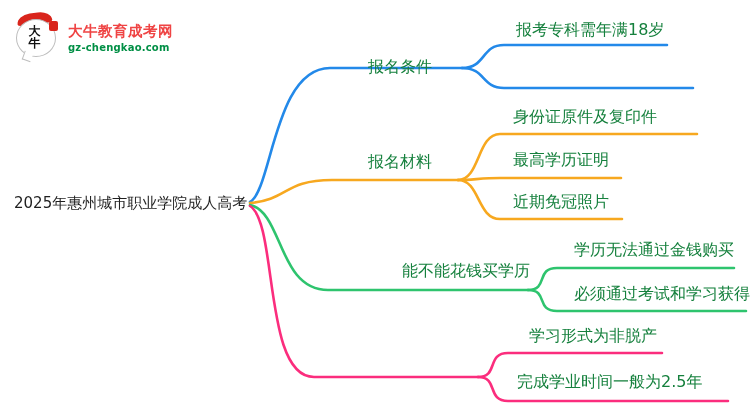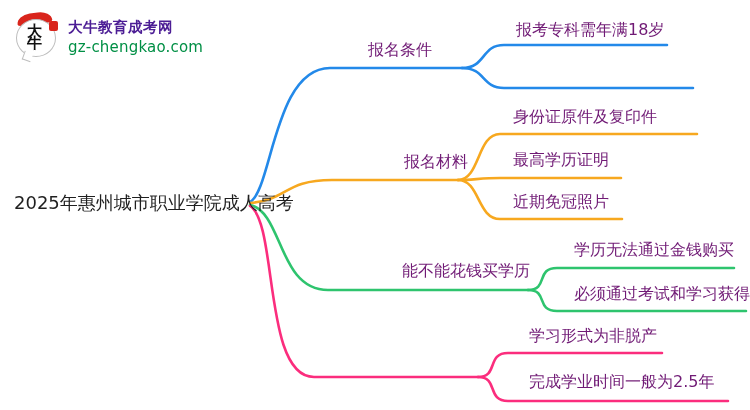--- a/index.html
+++ b/index.html
@@ -3,51 +3,51 @@
 <meta charset="utf-8">
 <style>
   html,body { margin:0; padding:0; background:#fff; }
   #app {
     position:relative; width:750px; height:410px; background:#ffffff;
     overflow:hidden;
     font-family:"DejaVu Sans","Liberation Sans",sans-serif;
   }
   #connectors { position:absolute; left:0; top:0; }
   .node {
-    position:absolute; white-space:nowrap; color:#701a75;
+    position:absolute; white-space:nowrap; color:#15803d;
     font-size:16px; line-height:19px; letter-spacing:0px;
   }
-  .root-node { font-size:18px; line-height:22px; color:#1f1f1f; }
+  .root-node { font-size:15px; line-height:22px; color:#1f1f1f; }
 
   
   .logo { position:absolute; left:15px; top:12px; display:flex; align-items:center; gap:7px; }
   .logo-icon { position:relative; width:46px; height:50px; }
   .bubble {
     position:absolute; left:1px; top:7px; width:38px; height:36px;
     background:#fff; border:1.5px solid #bdbdbd; border-radius:50%;
   }
   .cap {
     position:absolute; left:2px; top:1px; width:35px; height:12px;
     border-radius:50% 50% 42% 42% / 100% 100% 30% 30%;
     transform:rotate(-8deg);
   }
   .icon-chars {
     position:absolute; left:12px; top:13px; width:15px;
-    font-size:15px; line-height:12px; font-weight:700; color:#111;
+    font-size:12px; line-height:12px; font-weight:700; color:#111;
     word-break:break-all; text-align:center;
   }
   .seal { position:absolute; right:3px; top:9px; width:9px; height:10px; border-radius:2px; }
   .tail {
     position:absolute; left:8px; bottom:1px; width:8px; height:8px;
     background:#fff; border-left:1.5px solid #bdbdbd; border-bottom:1.5px solid #bdbdbd;
     transform:rotate(20deg);
   }
   .brand-text { display:flex; flex-direction:column; }
   .site-name { font-size:14.5px; font-weight:700; letter-spacing:0.5px; }
-  .site-domain { font-size:15px; font-weight:400; margin-top:1px; letter-spacing:0.2px; }
+  .site-domain { font-size:10px; font-weight:700; margin-top:1px; letter-spacing:0.2px; }
 </style>
 </head>
 <body>
 
 <div id="app">
 
   <svg id="connectors" width="750" height="410" viewBox="0 0 750 410">
     <g fill="none" stroke-width="2.6" stroke-linecap="round" stroke-linejoin="round">
 
       <path d="M250,202 C272,190 274,68 330,68 L462,68" stroke="#2389e9"></path>
@@ -71,36 +71,36 @@
 
   <div class="logo">
     <div class="logo-icon">
       <div class="cap" style="background: rgb(217, 37, 28);"></div>
       <div class="bubble"></div>
       <div class="tail"></div>
       <div class="icon-chars">大牛</div>
       <div class="seal" style="background: rgb(217, 37, 28);"></div>
     </div>
     <div class="brand-text">
-      <span class="site-name" style="color: #4c1d95;">大牛教育成考网</span>
+      <span class="site-name" style="color: #ef4444;">大牛教育成考网</span>
       <span class="site-domain" style="color: rgb(0, 143, 69);">gz-chengkao.com</span>
     </div>
   </div>
 
   <div class="node root-node" style="left:14px; top:192px;">2025年惠州城市职业学院成人高考</div>
 
-  <div class="node" style="left:368px; top:40px;">报名条件</div>
-  <div class="node" style="left:368px; top:152px;margin-left:36px;">报名材料</div>
+  <div class="node" style="left:368px; top:57px;">报名条件</div>
+  <div class="node" style="left:368px; top:152px;">报名材料</div>
   <div class="node" style="left:366px; top:261px;margin-left:36px;">能不能花钱买学历</div>
 
   <div class="node" style="left:516px; top:20px;">报考专科需年满18岁</div>
 
   <div class="node" style="left:513px; top:150px;">最高学历证明</div>
   <div class="node" style="left:513px; top:107px;">身份证原件及复印件</div>
   <div class="node" style="left:574px; top:240px;">学历无法通过金钱购买</div>
 
   <div class="node" style="left:513px; top:192px;">近期免冠照片</div>
   <div class="node" style="left:574px; top:284px;">必须通过考试和学习获得</div>
 
   <div class="node" style="left:529px; top:326px;">学习形式为非脱产</div>
-  <div class="node" style="left:529px; top:372px;">完成学业时间一般为2.5年</div>
+  <div class="node" style="left:517px; top:372px;">完成学业时间一般为2.5年</div>
 
 </div>
 
 </body></html>

